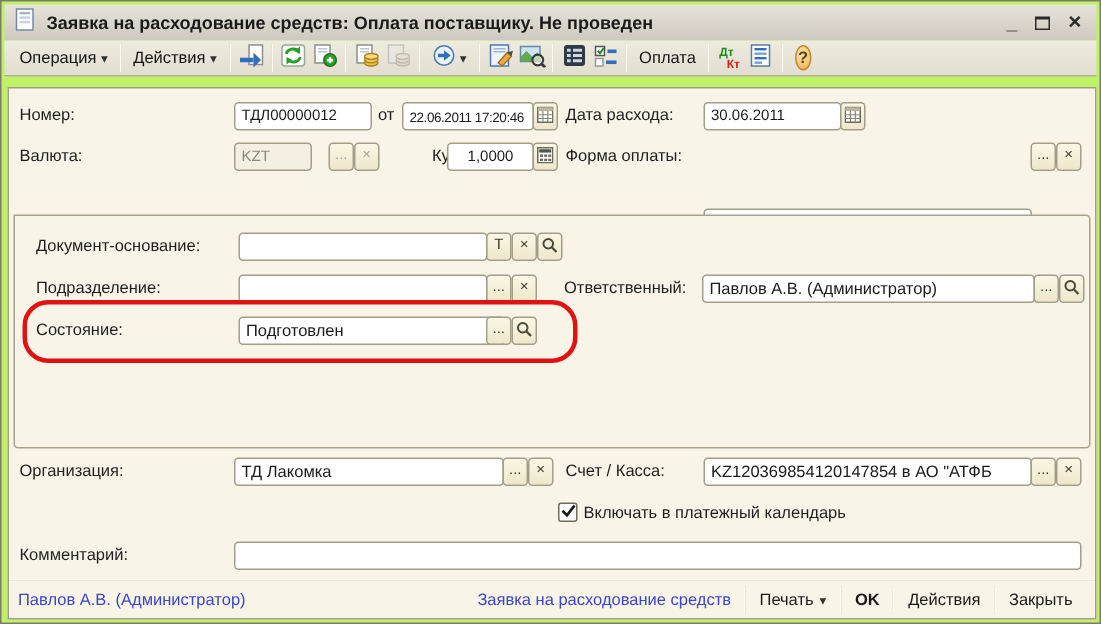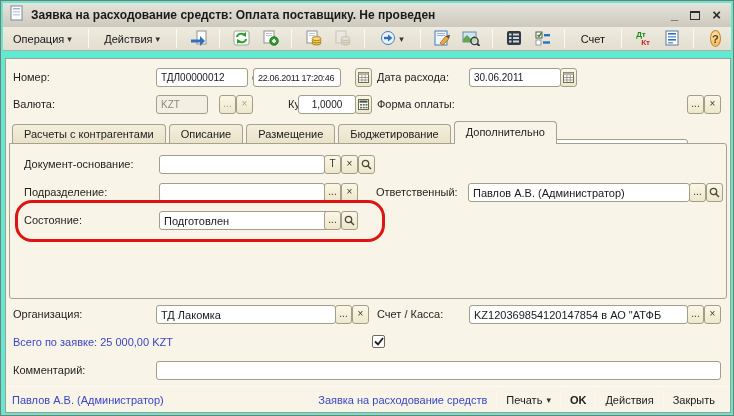--- a/index.html
+++ b/index.html
@@ -1,38 +1,38 @@
 <!DOCTYPE html>
 <html><head>
 <meta charset="utf-8">
 <style>
   * { margin:0; padding:0; box-sizing:border-box; }
   html,body { background:#ffffff; }
   body { font-family:"Liberation Sans", sans-serif; }
   .window {
     position:relative; width:734px; height:416px;
-    background:#5eead4; border:1px solid #7e7a6e;
+    background:#bef264; border:1px solid #7e7a6e;
     overflow:hidden;
   }
   
   .titlebar {
     position:absolute; left:2px; top:2px; right:2px; height:24px;
     background:linear-gradient(#e6e3da,#cdc9be);
     display:flex; align-items:center; padding:0 6px;
   }
   .title-text { font-size:12px; font-weight:bold; color:#1a1a1a; margin-left:7px; white-space:nowrap; }
   .win-controls { margin-left:auto; display:flex; align-items:center; gap:12px; padding-right:4px; }
   .win-glyph { font-size:13px; font-weight:bold; color:#2b2b2b; line-height:10px; cursor:default; }
   .maxbox { width:10px; height:9px; border:1px solid #2b2b2b; border-top-width:2px; display:inline-block; }
   
   .toolbar {
     position:absolute; left:2px; top:26px; right:2px; height:24px;
     background:linear-gradient(#eeebdf,#e2ded0);
     border-bottom:1px solid #b2ae9e;
-    display:flex; align-items:center; padding:0 5px;justify-content:space-between;
+    display:flex; align-items:center; padding:0 5px;
   }
   .tbtn {
     display:flex; align-items:center; gap:3px; height:23px; padding:0 5px;
     font-size:11px; color:#141414; border-radius:2px; cursor:default;
   }
   .tbtn-icon { display:flex; align-items:center; justify-content:center; width:21px; }
   .tsep { width:1px; height:19px; background:#b3af9e; border-right:1px solid #fbf9f1; margin:0 3px; }
   .drop { font-size:9px; color:#333; }
   .dtkt { font-size:8px; font-weight:bold; line-height:8px; text-align:left; }
   .dtkt .dt { color:#1f8a1f; }
@@ -244,21 +244,21 @@
             <rect x="1" y="2" width="6" height="6" fill="#fff" stroke="#555"></rect>
             <path d="M2.5 5 L4 6.5 L6.5 3" stroke="#1f8a1f" stroke-width="1.4" fill="none"></path>
             <rect x="9" y="4" width="6" height="2.4" fill="#2f6fbe"></rect>
             <rect x="1" y="10" width="5" height="5" fill="#fff" stroke="#999"></rect>
             <rect x="8" y="11.3" width="7" height="2.4" fill="#2f6fbe"></rect>
           </svg>
       </span>
     </div>
     <div class="tsep"></div>
     <div class="tbtn">
-      <span>Счет</span>
+      <span>Оплата</span>
     </div>
     <div class="tsep"></div>
     <div class="tbtn tbtn-icon">
       <span class="dtkt">
         <span class="dt">Дт</span><br>
         <span class="kt">Кт</span>
       </span>
     </div>
     <div class="tbtn tbtn-icon">
       <span>
@@ -277,21 +277,21 @@
         <span>?</span>
       </span>
     </div>
   </div>
 
   <div class="body">
 
     <span class="abs lbl" style="left:7px; top:12px;">Номер:</span>
     <div class="field" style="left:150px; top:9px; width:92px;">ТДЛ00000012</div>
     <span class="abs lbl" style="left:246px; top:12px;">от</span>
-    <div class="field tight" style="left:247px; top:9px; width:88px;">22.06.2011 17:20:46</div>
+    <div class="field tight" style="left:262px; top:9px; width:88px;">22.06.2011 17:20:46</div>
     <div class="fbtn" style="left:349px; top:9px;">
       <span><svg width="11" height="11">
             <rect x="0.5" y="0.5" width="10" height="10" fill="#fff" stroke="#6a6a5a"></rect>
             <rect x="0.5" y="0.5" width="10" height="2.6" fill="#b9b5a2"></rect>
             <path d="M3.9 3 V10.5 M7.2 3 V10.5 M0.5 5.5 H10.5 M0.5 8 H10.5" stroke="#8a8675" stroke-width="0.8"></path>
           </svg></span>
     </div>
     <span class="abs lbl" style="left:371px; top:12px;">Дата расхода:</span>
     <div class="field" style="left:463px; top:9px; width:92px;">30.06.2011</div>
     <div class="fbtn" style="left:554px; top:9px;">
@@ -318,27 +318,20 @@
             <rect x="2" y="7.8" width="2" height="1.6" fill="#6a6a5a"></rect>
             <rect x="4.8" y="7.8" width="2" height="1.6" fill="#6a6a5a"></rect>
             <rect x="7.5" y="7.8" width="2" height="1.6" fill="#6a6a5a"></rect>
           </svg></span>
     </div>
     <span class="abs lbl" style="left:371px; top:39px;">Форма оплаты:</span>
     <div class="field" style="left:463px; top:36px; width:219px; font-size:11px;margin-top:44px;">Безналичные</div>
     <div class="fbtn" style="left:681px; top:36px;">...</div>
     <div class="fbtn" style="left:698px; top:36px;">×</div>
 
-    <div class="tabs">
-      <div class="tab">Расчеты с контрагентами</div>
-      <div class="tab">Описание</div>
-      <div class="tab">Размещение</div>
-      <div class="tab">Бюджетирование</div>
-      <div class="tab active">Дополнительно</div>
-    </div>
 
     <div class="panel">
 
       <span class="abs lbl" style="left:14px; top:14px;">Документ-основание:</span>
       <div class="field" style="left:149px; top:11px; width:166px;"></div>
       <div class="fbtn" style="left:314px; top:11px;">T</div>
       <div class="fbtn" style="left:331px; top:11px;">×</div>
       <div class="fbtn" style="left:348px; top:11px;">
         <span><svg width="11" height="11">
               <circle cx="4.5" cy="4.5" r="3.2" fill="none" stroke="#4a4a38" stroke-width="1.3"></circle>
@@ -375,29 +368,26 @@
 
     <span class="abs lbl" style="left:7px; top:249px;">Организация:</span>
     <div class="field" style="left:150px; top:246px; width:180px; font-size:11px;">ТД Лакомка</div>
     <div class="fbtn" style="left:329px; top:246px;">...</div>
     <div class="fbtn" style="left:346px; top:246px;">×</div>
     <span class="abs lbl" style="left:371px; top:249px;">Счет / Касса:</span>
     <div class="field" style="left:463px; top:246px; width:219px; font-size:11px;">KZ120369854120147854 в АО "АТФБ</div>
     <div class="fbtn" style="left:681px; top:246px;">...</div>
     <div class="fbtn" style="left:698px; top:246px;">×</div>
 
-    <span class="abs lbl blue" style="left:7px; top:277px;">
-      <span>Всего по заявке:</span>
-      <span>25 000,00 KZT</span>
-    </span>
     <div class="checkbox" style="left:366px; top:276px;">
       <span><svg width="10" height="9">
             <path d="M1 4.5 L4 7.5 L9 1" stroke="#1a1a1a" stroke-width="1.8" fill="none"></path>
           </svg></span>
     </div>
+    <span class="abs lbl" style="left:383px; top:277px;">Включать в платежный календарь</span>
 
     <span class="abs lbl" style="left:7px; top:305px;">Комментарий:</span>
     <div class="field" style="left:150px; top:302px; width:565px;"></div>
 
     <div class="sb-sep"></div>
     <div class="statusbar">
       <span class="blue">Павлов А.В. (Администратор)</span>
       <div class="sb-right">
         <span class="sb-item blue">Заявка на расходование средств</span>
         <span class="sb-div"></span>

